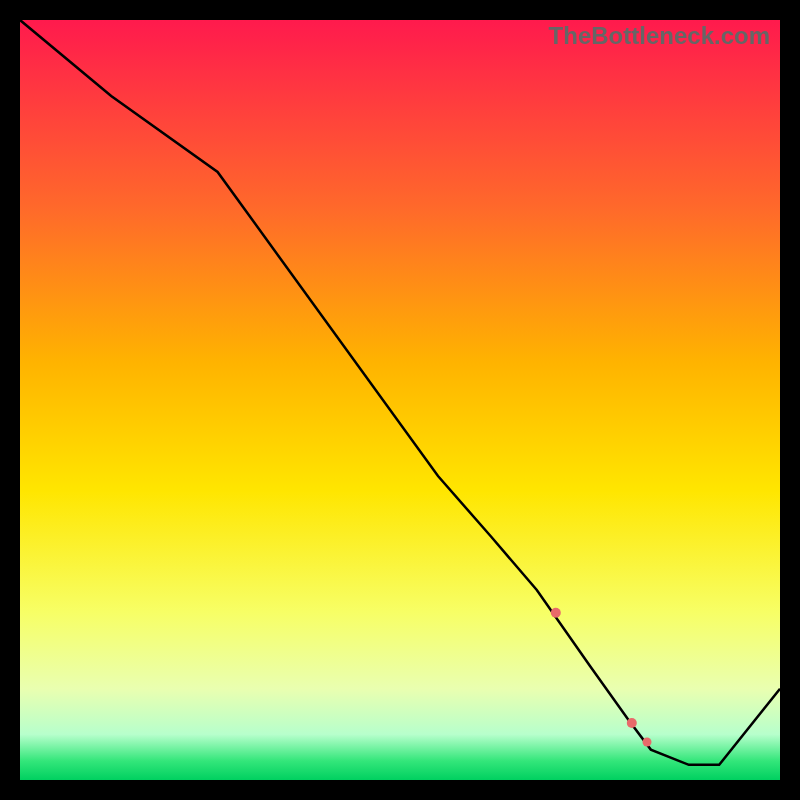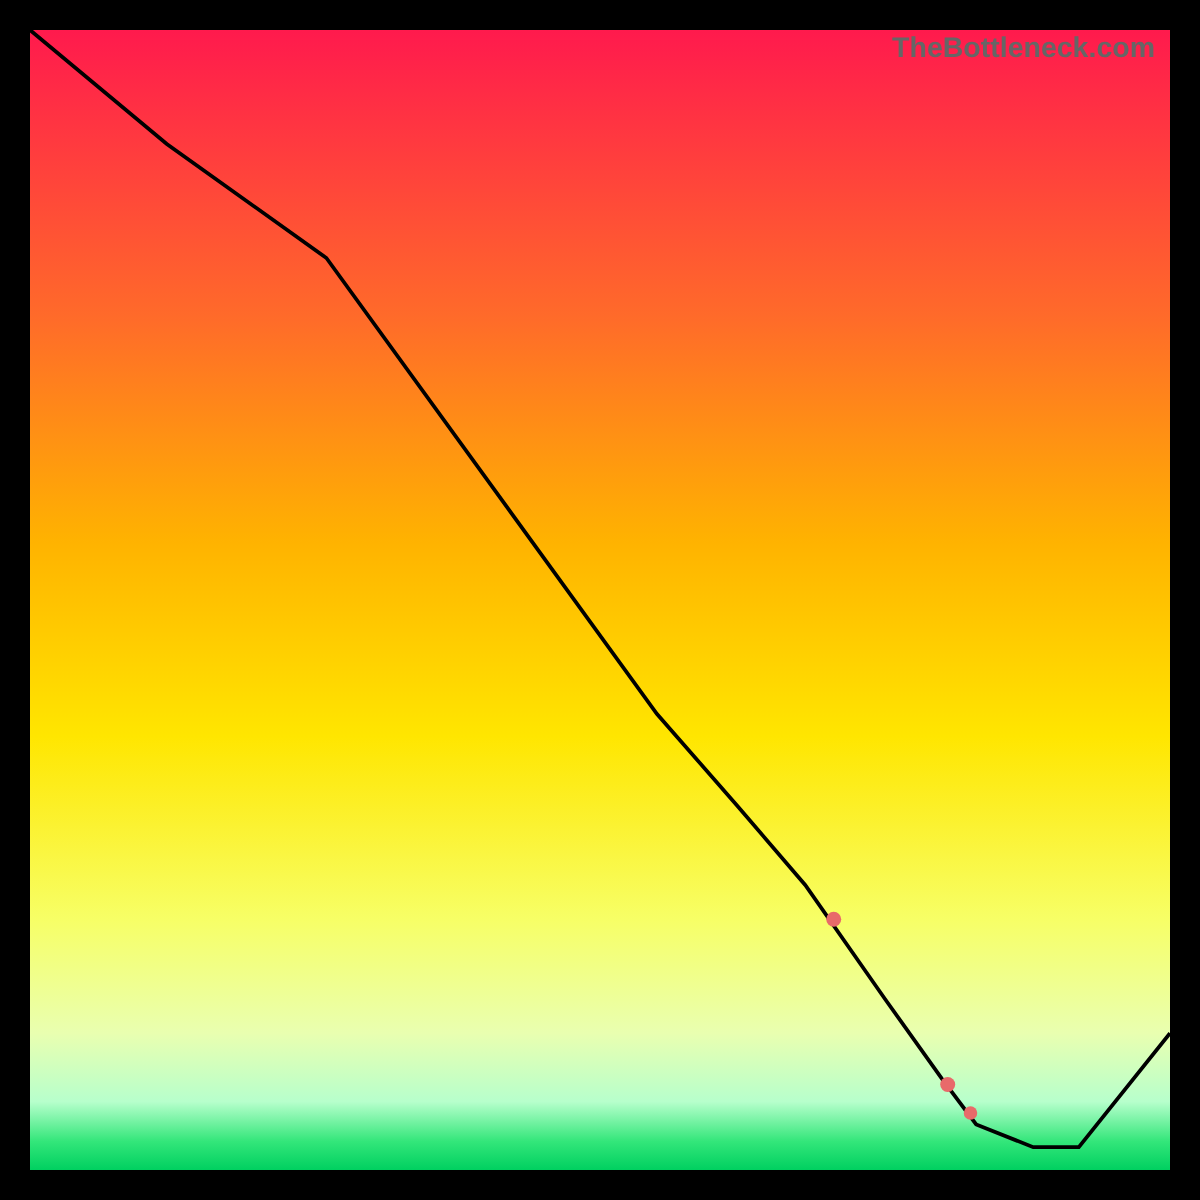--- a/index.html
+++ b/index.html
@@ -24,21 +24,21 @@
     top: 0;
     width: 760px;
     height: 760px;
   }
   .watermark {
     position: absolute;
     top: 2px;
     right: 10px;
     color: #666;
     font-family: Arial, Helvetica, sans-serif;
-    font-size: 19px;
+    font-size: 24px;
     font-weight: 600;
   }
   svg.overlay {
     position: absolute;
     left: 0;
     top: 0;
     width: 760px;
     height: 760px;
   }
   .curve {

